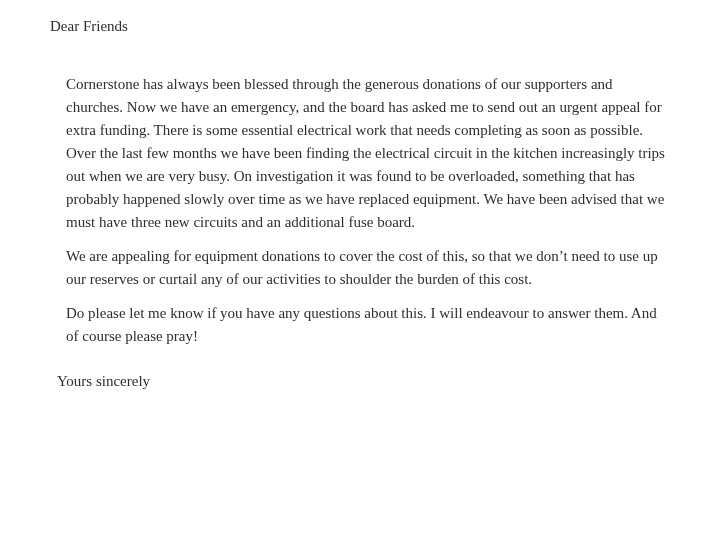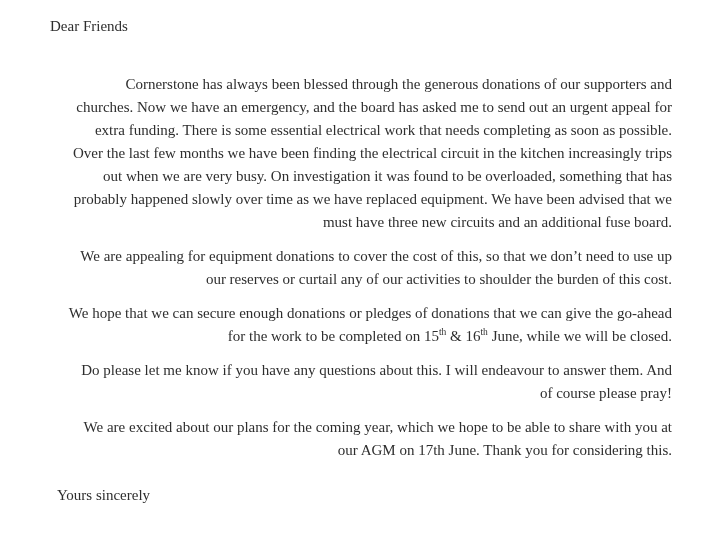--- a/index.html
+++ b/index.html
@@ -24,21 +24,21 @@
   .salutation {
     font-size: 15px;
     line-height: 23px;
     margin: 0 0 35px 0;
   }
   .letter-paragraphs p.para {
     font-size: 15px;
     line-height: 23px;
     margin: 0 0 11px 16px;
     max-width: 620px;
-    text-align: right;
+    text-align: left;
   }
   .letter-paragraphs p.para sup {
     font-size: 9.5px;
     line-height: 0;
     vertical-align: super;
   }
   .closing {
     font-size: 15px;
     line-height: 23px;
     margin: 22px 0 0 7px;
@@ -46,19 +46,17 @@
 </style>
 </head>
 <body>
 
 <div class="page">
   <p class="salutation">Dear Friends</p>
 
   <div class="letter-paragraphs">
       <p class="para">Cornerstone has always been blessed through the generous donations of our supporters and churches. Now we have an emergency, and the board has asked me to send out an urgent appeal for extra funding. There is some essential electrical work that needs completing as soon as possible. Over the last few months we have been finding the electrical circuit in the kitchen increasingly trips out when we are very busy. On investigation it was found to be overloaded, something that has probably happened slowly over time as we have replaced equipment. We have been advised that we must have three new circuits and an additional fuse board.</p>
       <p class="para">We are appealing for equipment donations to cover the cost of this, so that we don’t need to use up our reserves or curtail any of our activities to shoulder the burden of this cost.</p>
-      <p class="para">We hope that we can secure enough donations or pledges of donations that we can give the go-ahead for the work to be completed on 15<sup>th</sup> &amp; 16<sup>th</sup> June, while we will be closed.</p>
       <p class="para">Do please let me know if you have any questions about this. I will endeavour to answer them. And of course please pray!</p>
-      <p class="para">We are excited about our plans for the coming year, which we hope to be able to share with you at our AGM on 17th June. Thank you for considering this.</p>
     </div>
 
   <p class="closing">Yours sincerely</p>
 </div>
 
 </body></html>

